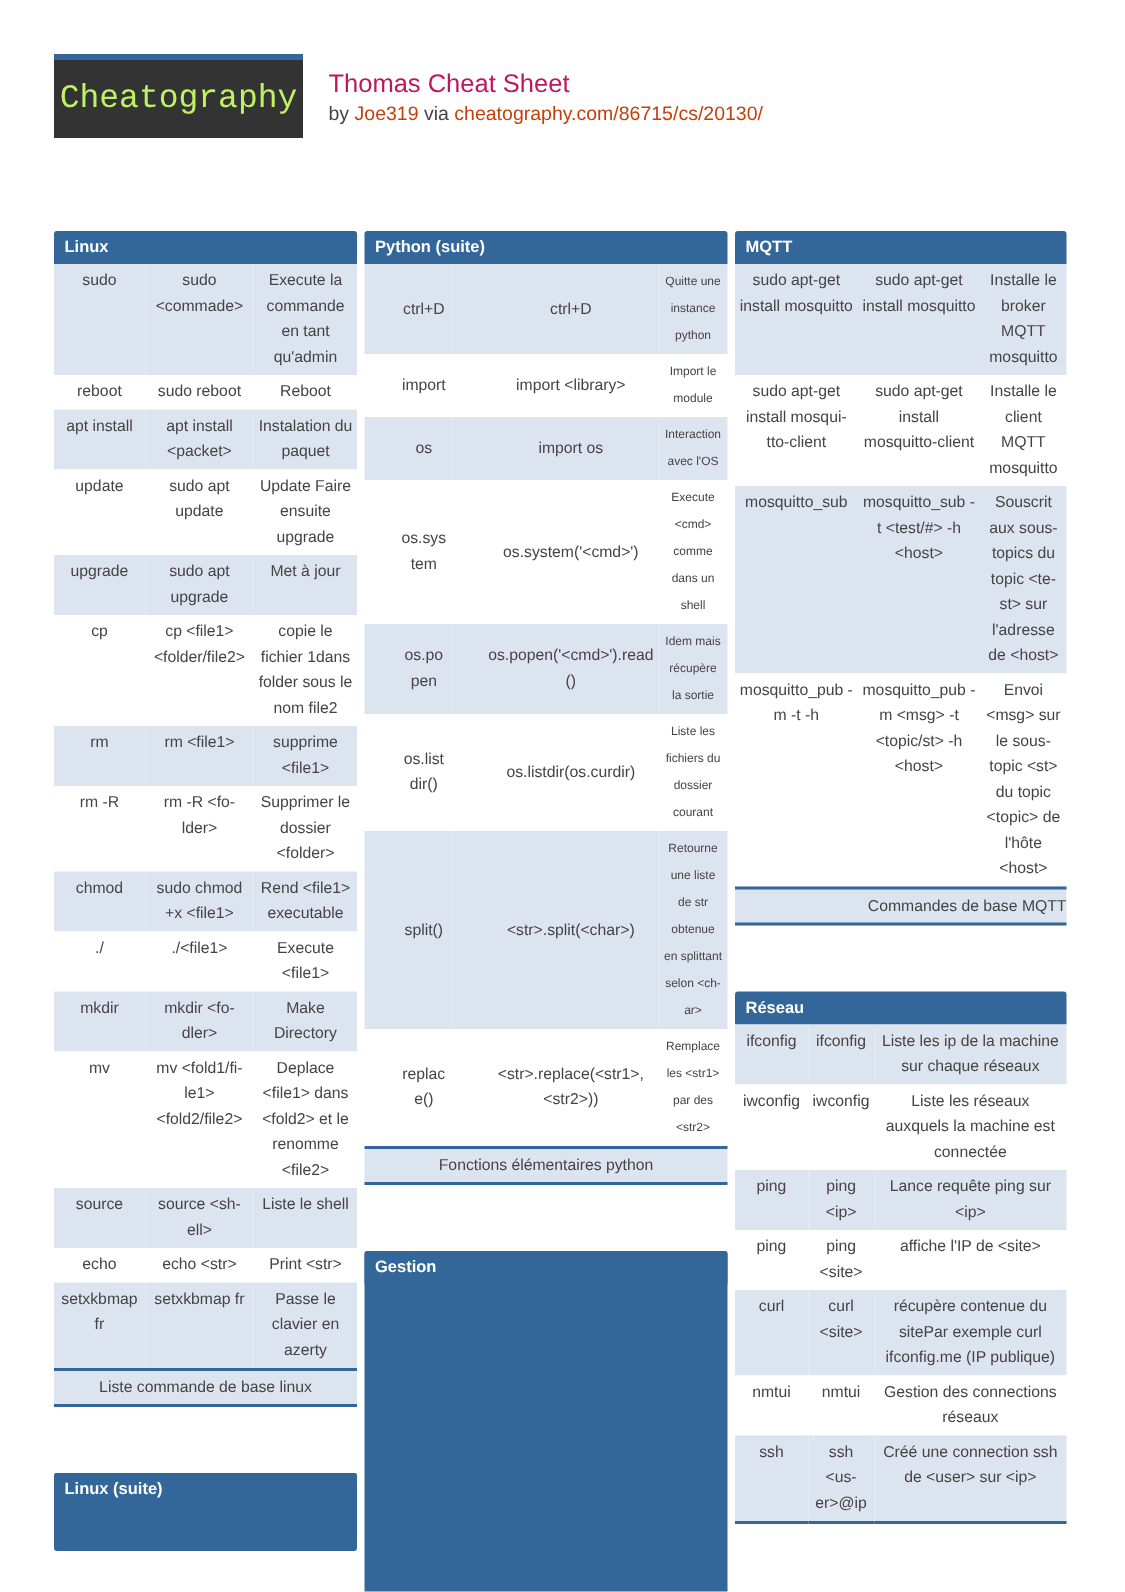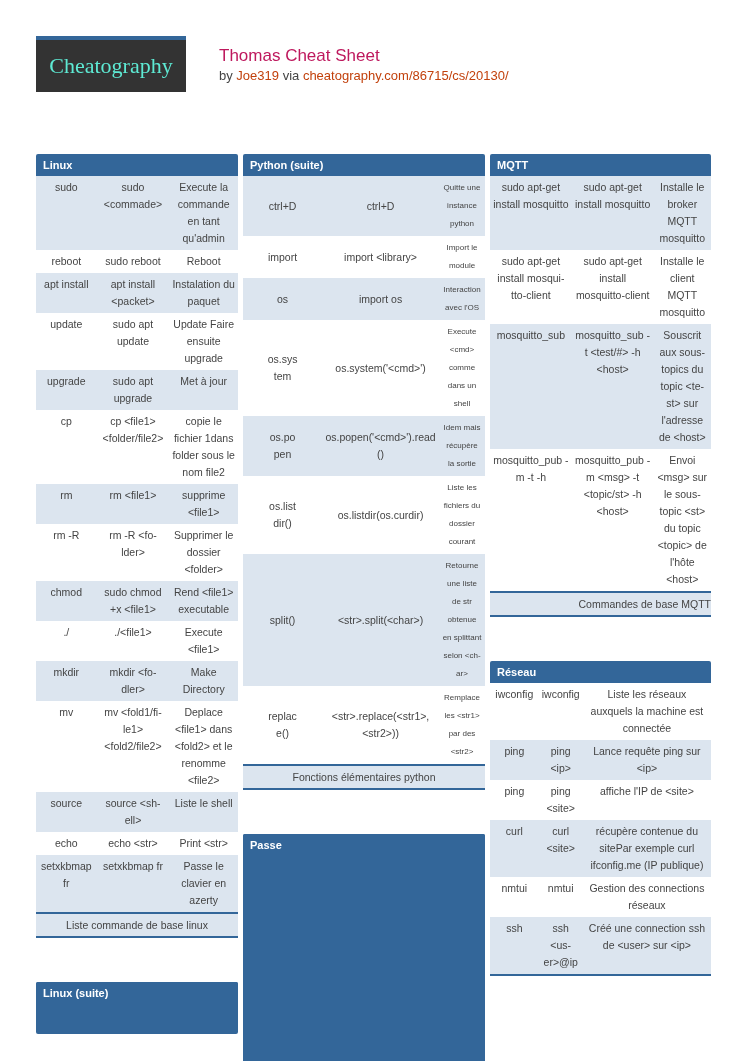--- a/index.html
+++ b/index.html
@@ -1,21 +1,21 @@
 <!DOCTYPE html>
 <html><head>
 <meta charset="utf-8">
 <style>
   html, body { margin:0; padding:0; }
   body { width:750px; height:1061px; background:#ffffff; position:relative; overflow:hidden;
          font-family:"Liberation Sans", sans-serif; color:#333; }
   .header { position:absolute; left:36px; top:36px; }
-  .logo { position:absolute; left:0; top:0; width:150px; height:56px; background:#333333;
-          border-top:4px solid #336699; box-sizing:border-box; color:#5eead4;
-          font-family:Liberation Serif, serif; font-size:22px; text-align:center; line-height:52px; }
+  .logo { position:absolute; left:0; top:0; width:166px; height:56px; background:#333333;
+          border-top:4px solid #336699; box-sizing:border-box; color:#bef264;
+          font-family:Liberation Mono, monospace; font-size:22px; text-align:center; line-height:52px; }
   .title { position:absolute; left:183px; top:10px; font-size:17px; color:#be185d; white-space:nowrap; }
   .byline { position:absolute; left:183px; top:32px; font-size:13px; color:#444; white-space:nowrap; }
   .byline a { color:#c2410c; text-decoration:none; }
 
   .col { position:absolute; top:110px; }
   .panel { margin-bottom:10px;margin-top:44px; }
   .panel-head { background:#336699; color:#fff; font-weight:bold; font-size:11px;
                 padding:0 7px; height:22px; line-height:23px; border-radius:2px 2px 0 0; }
   table { width:100%; border-collapse:collapse; table-layout:fixed; }
   td { font-size:10.5px; line-height:17px; text-align:center; vertical-align:top; padding:3px 3px; color:#444; word-wrap:break-word; }
@@ -185,21 +185,21 @@
           <tr class="white">
             <td class="c1">replace()</td>
             <td class="c2">&lt;str&gt;.replace(&lt;str1&gt;, &lt;str2&gt;))</td>
             <td class="c3">Remplace les &lt;str1&gt; par des &lt;str2&gt;</td>
           </tr>
         </tbody>
     </table>
     <div class="panel-foot">Fonctions élémentaires python</div>
   </div>
   <div class="panel empty" style="height:270px;">
-    <div class="panel-head">Passe</div>
+    <div class="panel-head">Gestion</div>
   </div>
 </div>
 
 <div class="col" style="left:490px; width:221px;">
   <div class="panel">
     <div class="panel-head">MQTT</div>
     <table>
       <colgroup>
           <col style="width:37%">
           <col style="width:37%">
@@ -232,20 +232,25 @@
   </div>
   <div class="panel">
     <div class="panel-head">Réseau</div>
     <table style="border-bottom:2px solid #336699;">
       <colgroup>
           <col style="width:22%">
           <col style="width:20%">
           <col style="width:58%">
         </colgroup>
       <tbody id="reseau-body">
+          <tr class="alt">
+            <td class="c1">ifconfig</td>
+            <td class="c2">ifconfig</td>
+            <td class="c3">Liste les ip de la machine sur chaque réseaux</td>
+          </tr>
           <tr class="white">
             <td class="c1">iwconfig</td>
             <td class="c2">iwconfig</td>
             <td class="c3">Liste les réseaux auxquels la machine est connectée</td>
           </tr>
           <tr class="alt">
             <td class="c1">ping</td>
             <td class="c2">ping &lt;ip&gt;</td>
             <td class="c3">Lance requête ping sur &lt;ip&gt;</td>
           </tr>

